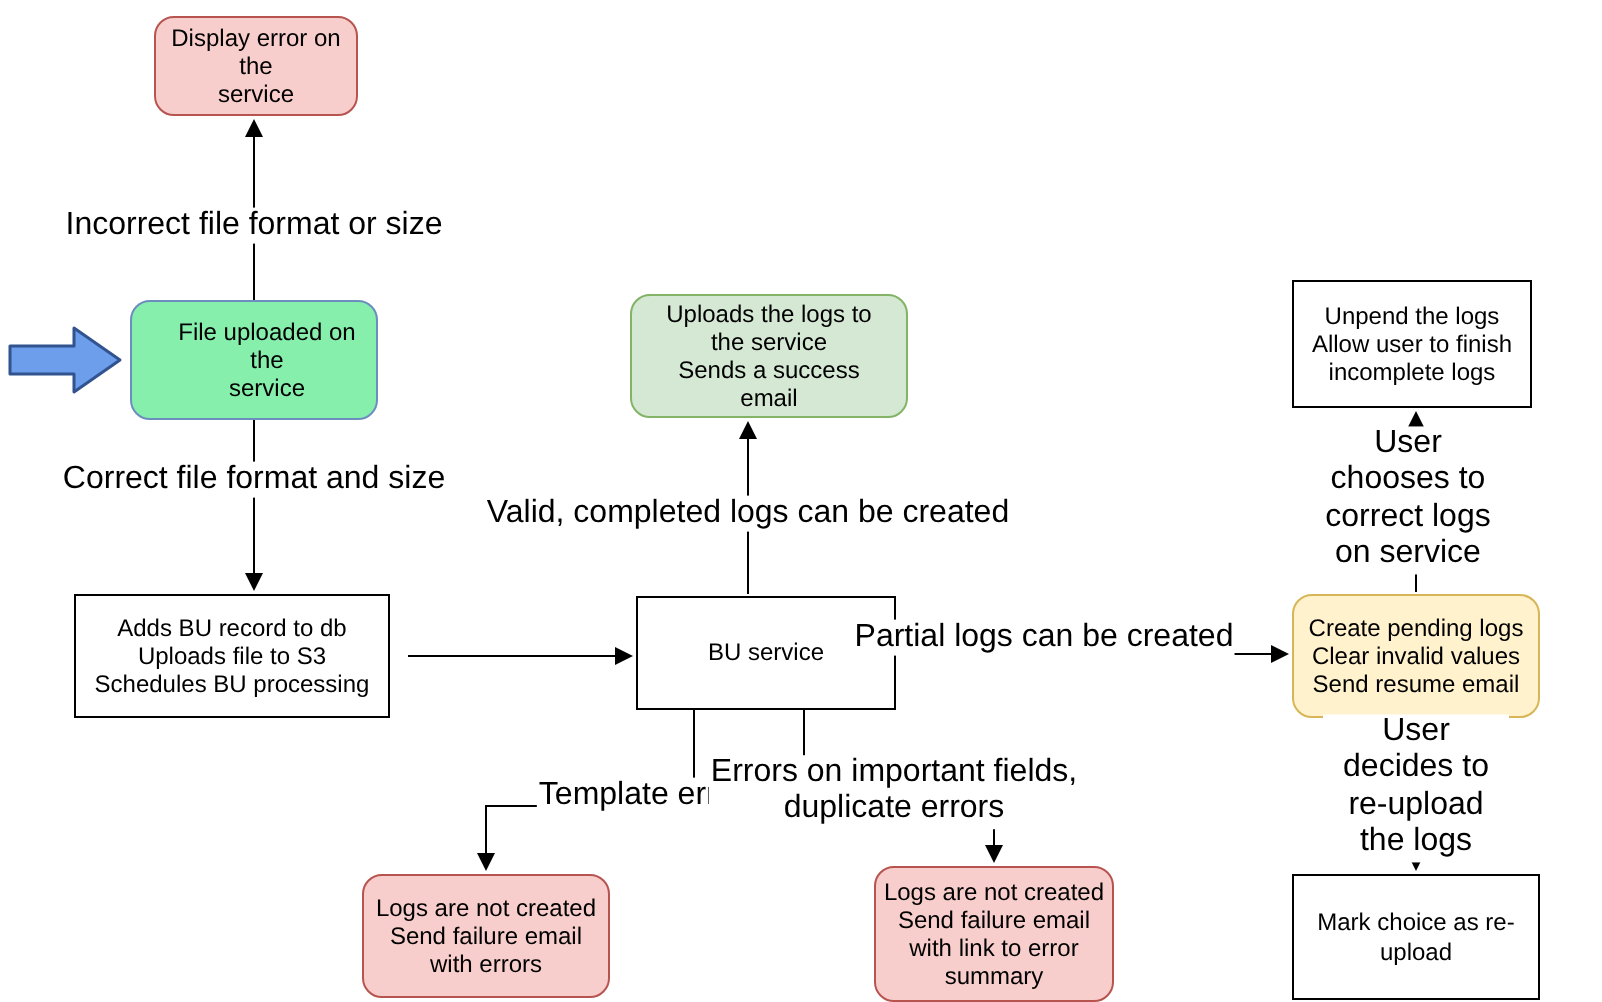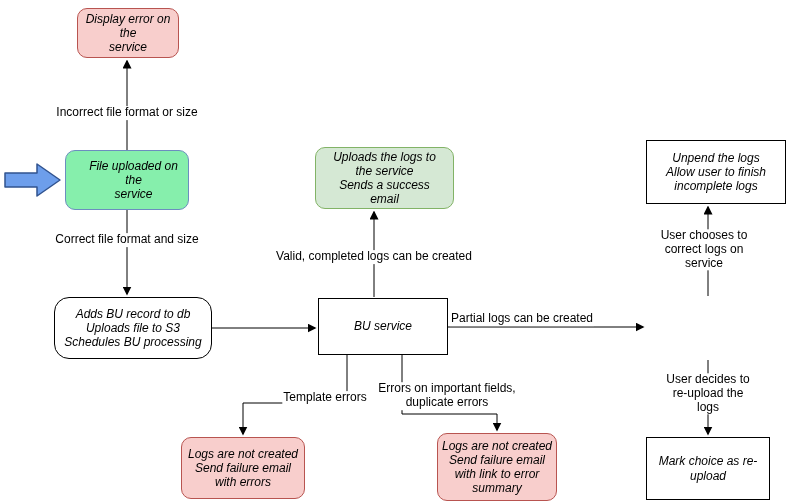--- a/index.html
+++ b/index.html
@@ -7,24 +7,24 @@
     position:relative;width:801px;height:501px;background:#ffffff;overflow:hidden;
     font-family:"Liberation Sans",sans-serif;color:#000;
   }
   svg.edges{position:absolute;left:0;top:0;width:801px;height:501px;}
   .node{
     position:absolute;border:1px solid #000;background:#fff;box-sizing:border-box;
     display:flex;align-items:center;justify-content:center;text-align:center;
     font-size:12px;line-height:1.18;
   }
   .node.rounded{border-radius:10px;}
-  .node-label{white-space:pre-line;padding:2px;font-style:italic;}
+  .node-label{white-space:pre-line;padding:2px;}
   .edge-label{
     position:absolute;transform:translate(-50%,-50%);background:#ffffff;
-    font-size:12px;line-height:1.15;text-align:center;white-space:pre-line;padding:0 1px;
+    font-size:16px;line-height:1.15;text-align:center;white-space:pre-line;padding:0 1px;
   }
 </style>
 </head>
 <body>
 
 <div class="canvas">
 
   <svg class="edges" viewBox="0 0 801 501">
     <defs>
       <marker id="arrow" markerWidth="9" markerHeight="9" refX="7.5" refY="4.5" orient="auto" markerUnits="userSpaceOnUse">
@@ -50,39 +50,44 @@
   <div class="node rounded" style="left: 77px; top: 8px; width: 102px; height: 50px; background-color: rgb(248, 206, 204); border-color: rgb(184, 84, 80);">
     <span class="node-label">Display error on the
 service</span>
   </div>
 
   <div class="node rounded" style="left: 65px; top: 150px; width: 124px; height: 60px; background-color: #86efac; border-color: rgb(108, 142, 191); padding-left: 13px;">
     <span class="node-label">File uploaded on the
 service</span>
   </div>
 
-  <div class="node" style="left: 54px; top: 297px; width: 158px; height: 62px; background-color: rgb(255, 255, 255); border-color: rgb(0, 0, 0); border-radius: 15px;">
+  <div class="node" style="left: 37px; top: 297px; width: 158px; height: 62px; background-color: rgb(255, 255, 255); border-color: rgb(0, 0, 0);">
     <span class="node-label">Adds BU record to db
 Uploads file to S3
 Schedules BU processing</span>
   </div>
 
   <div class="node" style="left: 318px; top: 298px; width: 130px; height: 57px; background-color: rgb(255, 255, 255); border-color: rgb(0, 0, 0);">
     <span class="node-label">BU service</span>
   </div>
 
   <div class="node rounded" style="left: 315px; top: 147px; width: 139px; height: 62px; background-color: rgb(213, 232, 212); border-color: rgb(130, 179, 102);">
     <span class="node-label">Uploads the logs to
 the service
 Sends a success
 email</span>
   </div>
 
+  <div class="node rounded" style="left: 646px; top: 297px; width: 124px; height: 62px; background-color: rgb(255, 242, 204); border-color: rgb(214, 182, 86);">
+    <span class="node-label">Create pending logs
+Clear invalid values
+Send resume email</span>
+  </div>
 
-  <div class="node" style="left: 646px; top: 140px; width: 140px; height: 64px; background-color: rgb(255, 255, 255); border-color: rgb(0, 0, 0);">
+  <div class="node" style="left: 646px; top: 140px; width: 120px; height: 64px; background-color: rgb(255, 255, 255); border-color: rgb(0, 0, 0);">
     <span class="node-label">Unpend the logs
 Allow user to finish
 incomplete logs</span>
   </div>
 
   <div class="node" style="left: 646px; top: 437px; width: 124px; height: 63px; background-color: rgb(255, 255, 255); border-color: rgb(0, 0, 0);">
     <span class="node-label">Mark choice as re-
 upload</span>
   </div>
 

